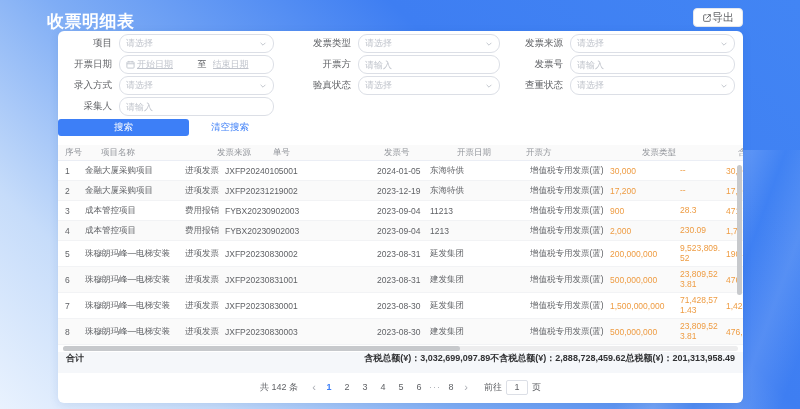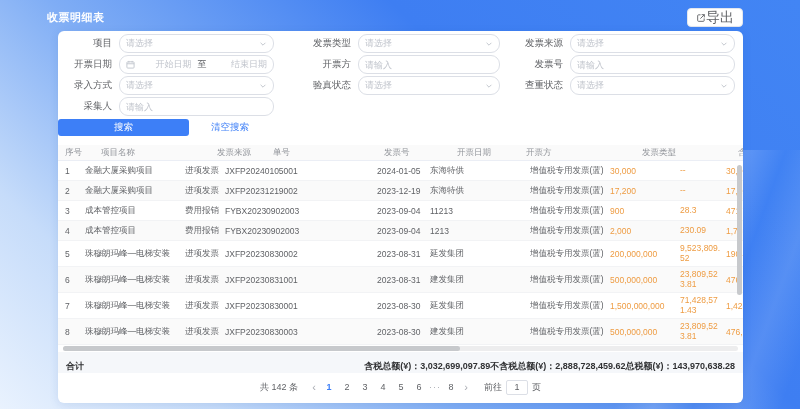--- a/index.html
+++ b/index.html
@@ -9,25 +9,25 @@
     background: linear-gradient(225deg, #4285f4 0%, #3e7ef2 34%, #7fadf5 62%, #c6dcfa 82%, #e9f2fe 100%);
     position: relative;
   }
   .bg-streaks {
     position: absolute; right: -60px; top: 150px; width: 340px; height: 420px;
     background: linear-gradient(110deg, rgba(255,255,255,0) 38%, rgba(255,255,255,.16) 46%,
                 rgba(255,255,255,0) 54%, rgba(255,255,255,.12) 63%, rgba(255,255,255,0) 72%);
     pointer-events: none;
   }
   
-  .page-title { position: absolute; left: 47px; top: 10px; color: #fff; font-size: 11px; font-weight: bold; letter-spacing: .5px; }
+  .page-title { position: absolute; left: 47px; top: 10px; color: #fff; font-size: 17px; font-weight: bold; letter-spacing: .5px; }
   .export-btn {
     position: absolute; right: 57px; top: 8px; height: 19px; padding: 0 8px;
     background: #fff; border: 1px solid #e4e7ed; border-radius: 4px;
-    display: flex; align-items: center; gap: 0; font-size: 14px; color: #606266; cursor: pointer;
+    display: flex; align-items: center; gap: 0; font-size: 11px; color: #606266; cursor: pointer;
   }
   .export-btn svg { display: block; }
   
   .card {
     position: absolute; left: 58px; top: 31px; width: 685px; height: 372px;
     background: #fff; border-radius: 6px; box-shadow: 0 2px 10px rgba(30,80,160,.12);
     overflow: hidden;
   }
   
   .filters { padding-top: 2px; }
@@ -42,21 +42,21 @@
     cursor: pointer; position: relative;
   }
   .field.c1 { width: 155px; }
   .field.c2 { width: 142px; }
   .field.c3 { width: 165px; }
   .field .ph { flex: 1; overflow: hidden; white-space: nowrap; }
   .field input { border: 0; outline: 0; width: 100%; font-size: 9px; color: #606266; background: transparent; font-family: inherit; }
   .field input::placeholder { color: #c0c4cc; }
   .chev { width: 8px; height: 8px; flex: 0 0 auto; }
   .date-sep { color: #606266; font-size: 9px; padding: 0 6px; flex: 0 0 auto; }
-  .date-ph { color: #c0c4cc; font-size: 9px; flex: 1; text-align: right; white-space: nowrap; overflow: hidden; }
+  .date-ph { color: #c0c4cc; font-size: 9px; flex: 1; text-align: left; white-space: nowrap; overflow: hidden; text-decoration: underline; }
   .cal { width: 9px; height: 9px; flex: 0 0 auto; margin-right: 2px; }
   .btn-row { margin-top: 2px; display: flex; align-items: center; }
   .search-btn {
     width: 131px; height: 17px; background: #3d7ff7; color: #fff;
     border: 0; border-radius: 3px; font-size: 9.5px; cursor: pointer; font-family: inherit;
   }
   .clear-link { margin-left: 22px; font-size: 9.5px; color: #3d7ff7; cursor: pointer; }
   
   .tablewrap { margin-top: 9px; position: relative; }
   .trow { display: flex; align-items: center; padding-left: 7px; border-bottom: 1px solid #f2f3f5; overflow: hidden; }
@@ -74,21 +74,21 @@
   .c-iss  { width: 100px; }
   .c-type { width: 80px; }
   .c-amt  { width: 70px; color: #ee9c43; }
   .c-tax  { width: 46px; color: #ee9c43; white-space: normal; word-break: break-all; line-height: 1.15; }
   .c-net  { width: 17px; color: #ee9c43; }
   .thead .c-amt, .thead .c-tax, .thead .c-net { color: #909399; white-space: nowrap; }
   .vscroll { position: absolute; right: 1px; top: 20px; width: 5px; height: 130px; background: #c7c9cc; border-radius: 3px; cursor: pointer; }
   .hscroll { height: 5px; margin: 1px 5px 0 5px; background: #ededee; border-radius: 3px; position: relative; cursor: pointer; }
   .hscroll .thumb { position: absolute; left: 0; top: 0; height: 5px; width: 397px; background: #c7c9cc; border-radius: 3px; }
   
-  .summary { margin-top: 1px; height: 21px; background: #f5f7fa; display: flex; align-items: flex-end; padding: 0 8px; font-size: 9px; font-weight: bold; color: #303133; }
+  .summary { margin-top: 1px; height: 21px; background: #f5f7fa; display: flex; align-items: flex-start; padding: 0 8px; font-size: 9px; font-weight: bold; color: #303133; }
   .sum-items { margin-left: auto; display: flex; }
   .sum-item { white-space: nowrap; }
   
   .pager { margin-top: 5px; height: 18px; display: flex; align-items: center; justify-content: center; font-size: 9px; color: #606266; }
   .pg-total { margin-right: 10px; }
   .pg-arrow { width: 12px; text-align: center; font-size: 11px; color: #a8abb2; cursor: pointer; line-height: 1; }
   .pg-num { min-width: 14px; text-align: center; margin: 0 2px; cursor: pointer; }
   .pg-num.active { color: #3d7ff7; font-weight: bold; }
   .pg-dots { min-width: 14px; text-align: center; color: #a8abb2; letter-spacing: 1px; cursor: pointer; }
   .pg-goto { margin-left: 12px; display: flex; align-items: center; gap: 4px; justify-content: flex-end; }
@@ -328,21 +328,21 @@
 
   <div class="hscroll">
     <div class="thumb"></div>
   </div>
 
   <div class="summary">
     <span>合计</span>
     <div class="sum-items">
       <span class="sum-item"><span>含税总额(¥)：</span><span>3,032,699,097.89</span></span>
       <span class="sum-item"><span>不含税总额(¥)：</span><span>2,888,728,459.62</span></span>
-      <span class="sum-item"><span>总税额(¥)：</span><span>143,970,638.28</span></span>
+      <span class="sum-item"><span>总税额(¥)：</span><span>201,313,958.49</span></span>
     </div>
   </div>
 
   <div class="pager">
     <span class="pg-total">共 142 条</span>
     <span class="pg-arrow">‹</span>
     <span class="pg-num active">1</span>
     <span class="pg-num">2</span>
     <span class="pg-num">3</span>
     <span class="pg-num">4</span>

